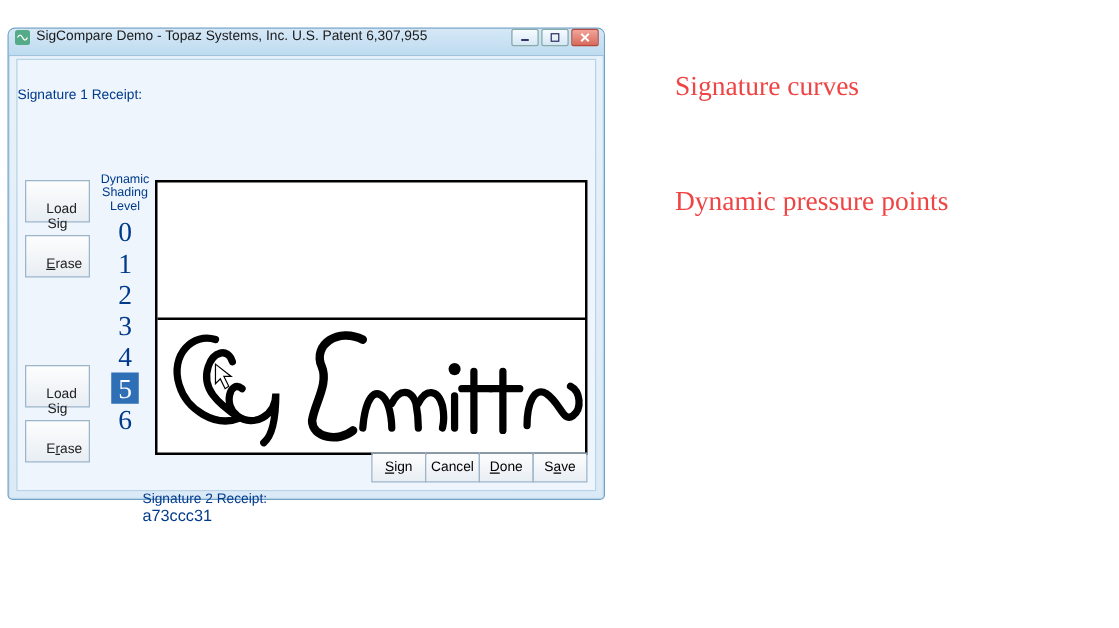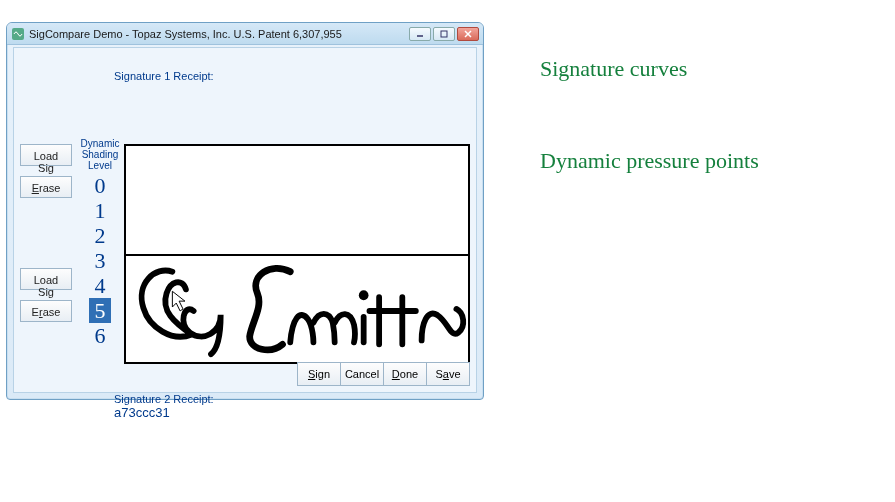--- a/index.html
+++ b/index.html
@@ -10,21 +10,21 @@
     font-size: 11px;
     background: #fff;
     width: 895px;
     height: 502px;
     position: relative;
   }
   .annotation {
     position: absolute;
     font-family: Georgia, 'Times New Roman', serif;
     font-size: 22px;
-    color: #15803d;
+    color: #ef4444;
   }
   .annotation.a1 { left: 540px; top: 56px; }
   .annotation.a2 { left: 540px; top: 148px; }
 
   .window {
     position: absolute;
     left: 6px;
     top: 22px;
     width: 478px;
     height: 378px;
@@ -32,21 +32,21 @@
     border-radius: 6px 6px 4px 4px;
     background: linear-gradient(#e8f2fb, #dbeaf7);
     box-shadow: 0 0 0 1px #c9dff0 inset;
   }
   .titlebar {
     height: 22px;
     background: linear-gradient(#d5e8f7, #bedbef);
     border-bottom: 1px solid #9fc2dd;
     border-radius: 5px 5px 0 0;
     display: flex;
-    align-items: center;
+    align-items: flex-start;
     padding: 0 4px;
     font-size: 11px;
     color: #1a1a1a;
   }
   .titlebar .icon {
     width: 14px; height: 14px;
     margin-right: 4px;
     display:inline-flex;align-items:center;justify-content:center;
   }
   .titlebar .title { flex: 1; white-space: nowrap; overflow: hidden; }
@@ -76,41 +76,40 @@
     margin: 4px 6px 0 6px;
     font-size:11px;
   }
   .instructions-text {
     color:#003a8c;
     margin: 2px 6px 0 80px;
     font-size:11px;
   }
   .sig-label {
     color:#003a8c;
-    margin-left: 100px;
     margin-top: 22px;
     font-size:11px;
   }
   .main-area {
     position: absolute;
     left:6px; top:96px; right:6px; bottom:40px;
   }
   .side-btns {
     position:absolute; left:0; top:0; width:58px; height:100%;
   }
   .btn {
     display:block;
     width:52px; height:22px;
     margin-bottom:10px;
     background: linear-gradient(#fdfdfd,#e8eef4);
     border:1px solid #9db5c9;
     font-size:11px;
     color:#222;
     cursor:pointer;
-    padding:5px;
+    padding:16px;
   }
   .btn u { text-decoration: underline; }
   .side-btns .group2 { margin-top:70px; }
   .shading {
     position:absolute; left:60px; top:-6px; width:40px;
     text-align:center;
   }
   .shading .hdr {
     color:#003a8c; font-size:10px; line-height:11px;
     margin-bottom:2px;

